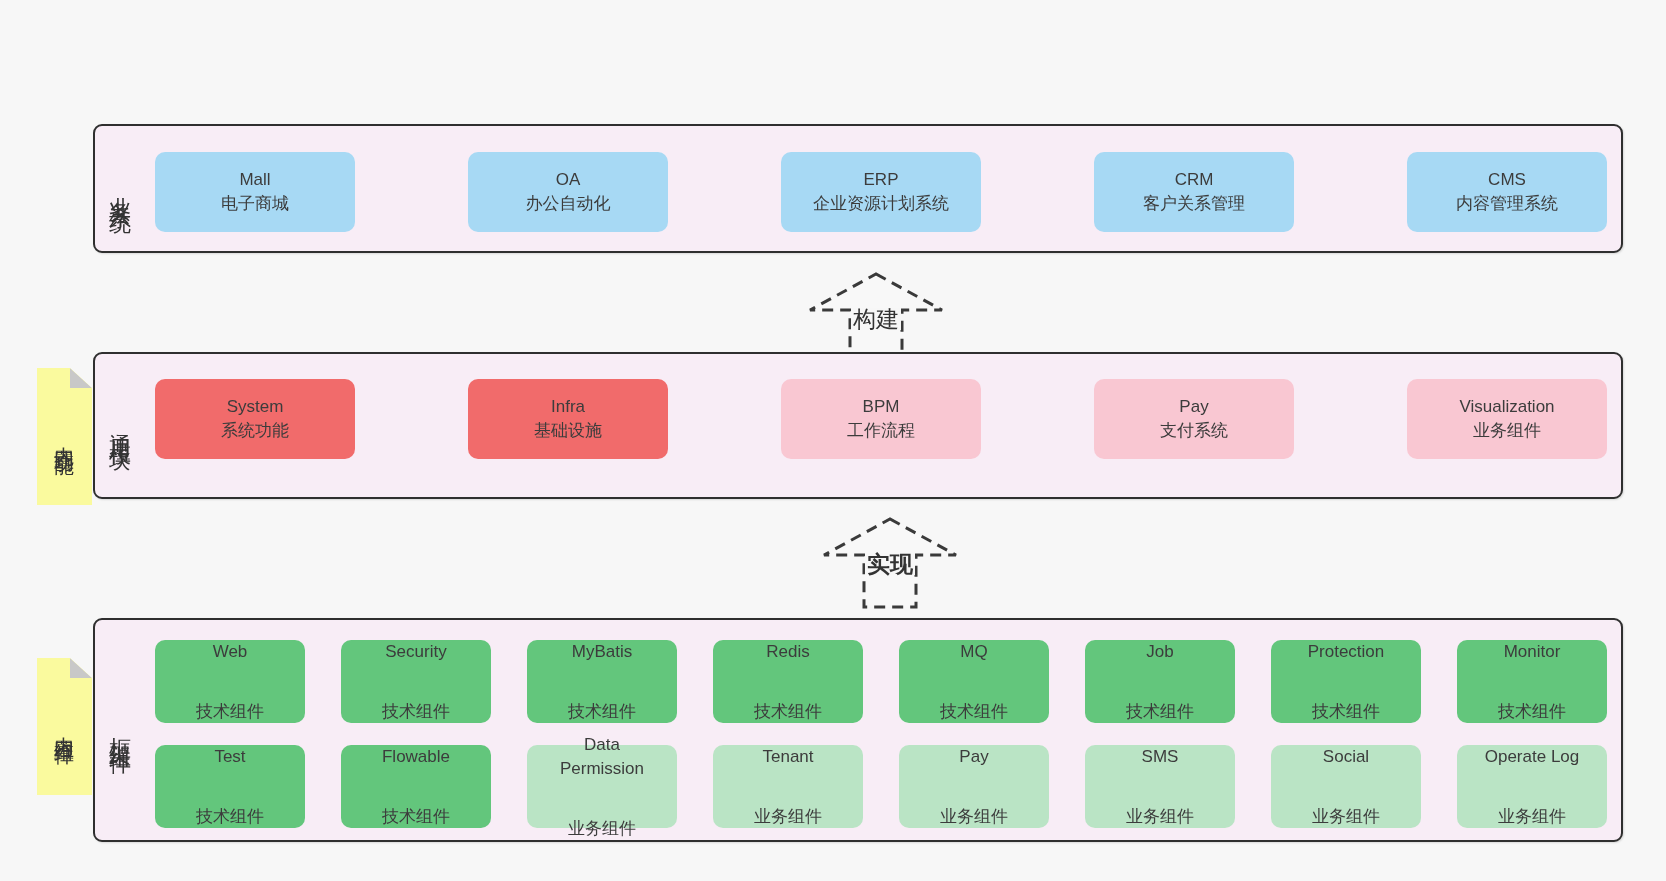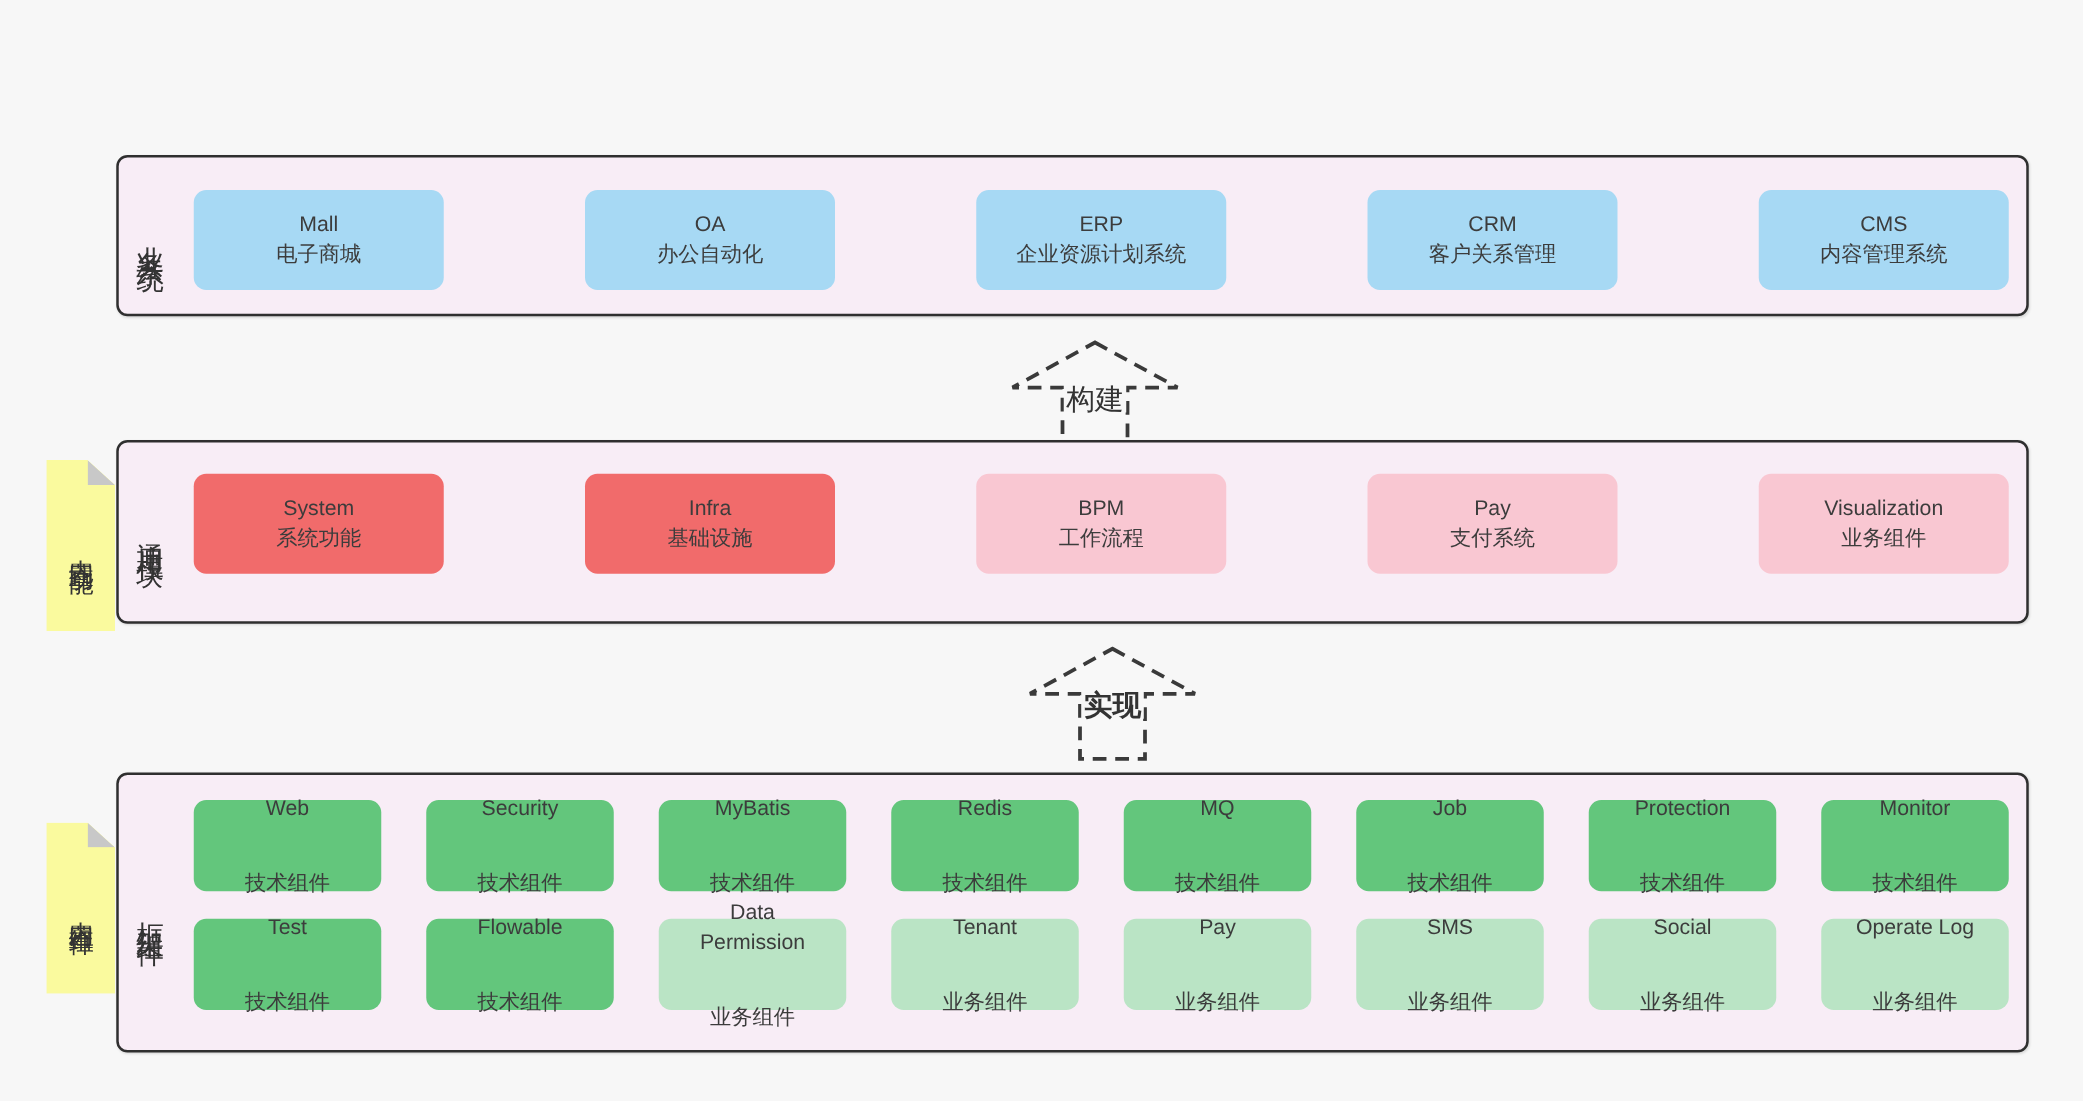--- a/index.html
+++ b/index.html
@@ -32,21 +32,21 @@
   .sec1 .rows{top:26px;}
   .sec2 .rows{top:25px;}
   .sec3 .rows{top:20px;}
   .row{display:flex;justify-content:space-between;}
   .box{
     border-radius:10px;
     display:flex;flex-direction:column;align-items:center;justify-content:center;
     text-align:center;box-sizing:border-box;padding:2px 18px;
   }
   .sec1 .box,.sec2 .box{width:200px;height:80px;}
-  .sec3 .box{width:150px;height:73px;gap:36px;}
+  .sec3 .box{width:150px;height:83px;gap:36px;}
   .box .t,.box .s{font-size:17px;line-height:24px;white-space:pre-wrap;}
   .c-blue{background:var(--blue,#a7d9f4);}
   .c-red{background:var(--red,#f16b6b);}
   .c-pink{background:var(--pink,#f9c7d2);}
   .c-green{background:var(--green,#63c67c);}
   .c-green_light{background:var(--green_light,#bae4c5);}
   .sticky{
     position:absolute;left:37px;width:55px;height:137px;
     background:var(--yellow,#fafa9e);
     clip-path:polygon(0 0,calc(100% - 22px) 0,100% 20px,100% 100%,0 100%);

